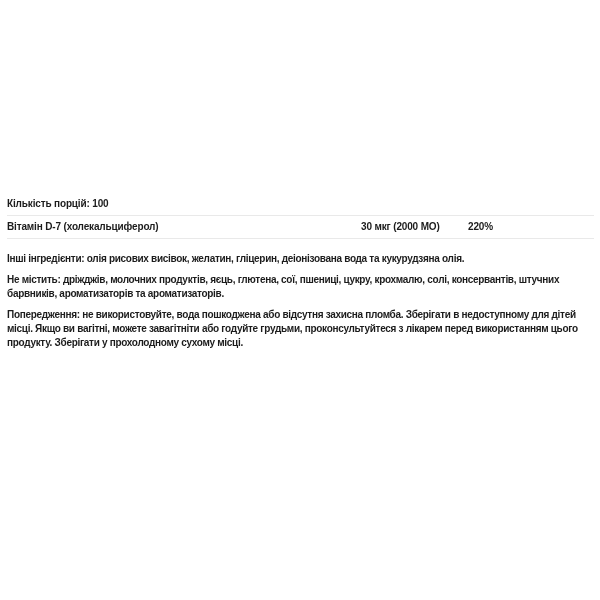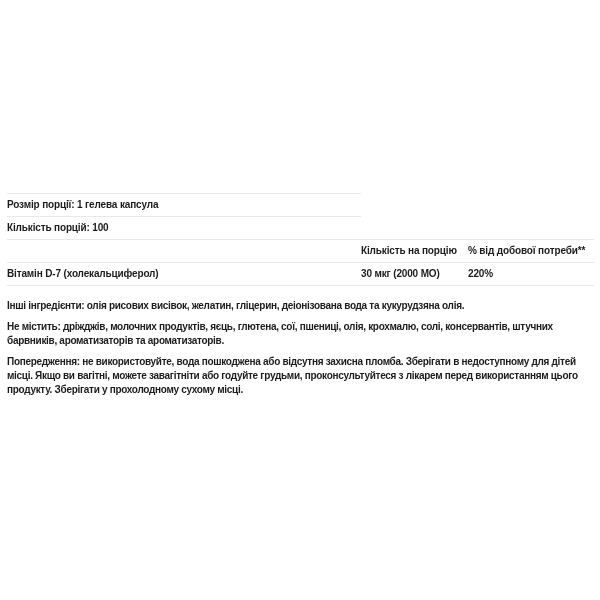--- a/index.html
+++ b/index.html
@@ -59,41 +59,31 @@
 <div class="content">
 
   <table class="facts">
     <colgroup>
       <col style="width:354px">
       <col style="width:107px">
       <col style="width:126px">
     </colgroup>
     <tbody>
       <tr>
-        <td class="bt bb">Розмір порції: 1 гелева капсула</td>
-        <td></td>
-        <td></td>
-      </tr>
-      <tr>
         <td class="bb">Кількість порцій: 100</td>
         <td class="bb"></td>
         <td class="bb"></td>
-      </tr>
-      <tr>
-        <td class="bb"></td>
-        <td class="bb">Кількість на порцію</td>
-        <td class="bb">% від добової потреби**</td>
       </tr>
       <tr>
         <td class="bb">Вітамін D-7 (холекальциферол)</td>
         <td class="bb">30 мкг (2000 МО)</td>
         <td class="bb">220%</td>
       </tr>
     </tbody>
   </table>
 
   <div class="paras">
     <p>Інші інгредієнти: олія рисових висівок, желатин, гліцерин, деіонізована вода та кукурудзяна олія.</p>
-    <p>Не містить: дріжджів, молочних продуктів, яєць, глютена, сої, пшениці, олія, крохмалю, солі, консервантів, штучних барвників, ароматизаторів та ароматизаторів.</p>
+    <p>Не містить: дріжджів, молочних продуктів, яєць, глютена, сої, пшениці, цукру, крохмалю, солі, консервантів, штучних барвників, ароматизаторів та ароматизаторів.</p>
     <p>Попередження: не використовуйте, вода пошкоджена або відсутня захисна пломба. Зберігати в недоступному для дітей місці. Якщо ви вагітні, можете завагітніти або годуйте грудьми, проконсультуйтеся з лікарем перед використанням цього продукту. Зберігати у прохолодному сухому місці.</p>
   </div>
 
 </div>
 
 </body></html>

